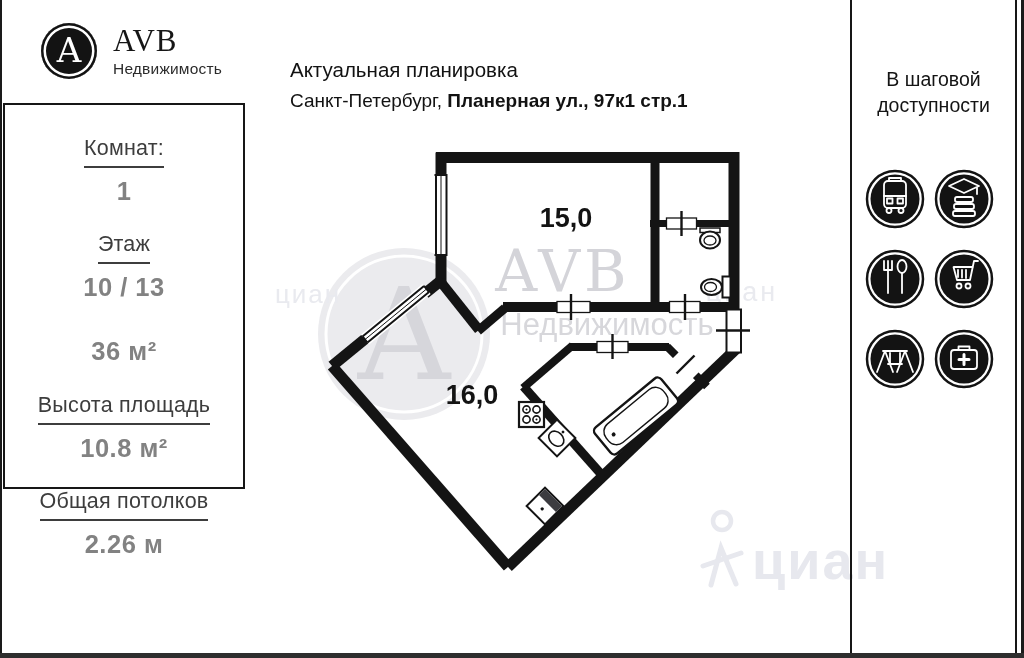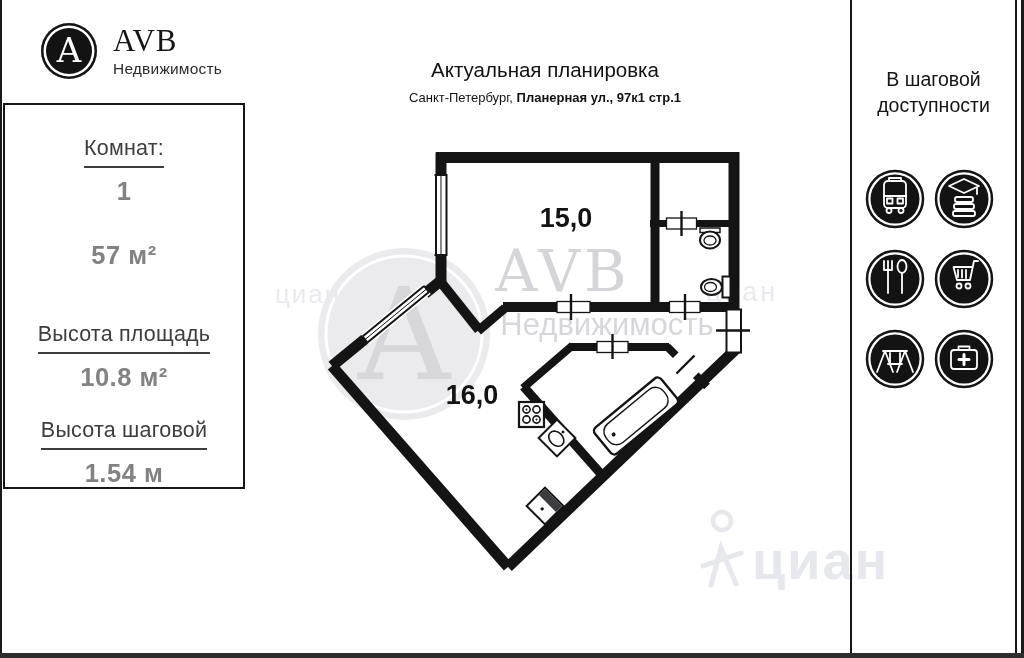--- a/index.html
+++ b/index.html
@@ -34,23 +34,23 @@
     padding-top:31px;row-gap:27px;
   }
   .stat{display:flex;flex-direction:column;align-items:center;height:69px;}
   .stat-label{
     font-size:21.5px;color:#3d3d3d;border-bottom:2px solid #3d3d3d;
     padding-bottom:5px;letter-spacing:0.2px;white-space:nowrap;
   }
   .stat-value{font-size:25.5px;font-weight:bold;color:#828282;margin-top:9px;letter-spacing:0.5px;}
 
   
-  .header{position:absolute;left:290px;top:58px;width:510px;text-align:center;color:#121212;}
+  .header{position:absolute;left:290px;top:58px;width:510px;color:#121212;}
   .header-line1{font-size:20.5px;}
-  .header-line2{font-size:13px;margin-top:8px;}
+  .header-line2{font-size:19px;margin-top:8px;}
   .header-line2 b{font-weight:bold;}
 
   
   .right-panel{
     position:absolute;left:850px;top:0;width:167px;height:653px;box-sizing:border-box;
     border-left:2.5px solid #161616;border-right:2.5px solid #161616;
   }
   .rp-title{margin-top:66px;text-align:center;font-size:19.5px;line-height:26px;color:#141414;padding:0 14px;}
   .rp-icons{
     position:absolute;left:11px;top:167px;width:140px;
@@ -202,29 +202,33 @@
       <div class="logo-sub">Недвижимость</div>
     </div>
   </div>
 
   <div class="sidebar">
     <div class="stat">
       <span class="stat-label">Комнат:</span>
       <span class="stat-value">1</span>
     </div>
     <div class="stat">
-      <span class="stat-value">57 м²</span>
+      <span class="stat-label">Этаж</span>
+      <span class="stat-value">10 / 13</span>
+    </div>
+    <div class="stat">
+      <span class="stat-value">36 м²</span>
     </div>
     <div class="stat">
       <span class="stat-label">Высота площадь</span>
       <span class="stat-value">10.8 м²</span>
     </div>
     <div class="stat">
-      <span class="stat-label">Высота шаговой</span>
-      <span class="stat-value">1.54 м</span>
+      <span class="stat-label">Общая потолков</span>
+      <span class="stat-value">2.26 м</span>
     </div>
   </div>
 
   <div class="header">
     <div class="header-line1">Актуальная планировка</div>
     <div class="header-line2">
       <span>Санкт-Петербург, </span><b>Планерная ул., 97к1 стр.1</b>
     </div>
   </div>
 

